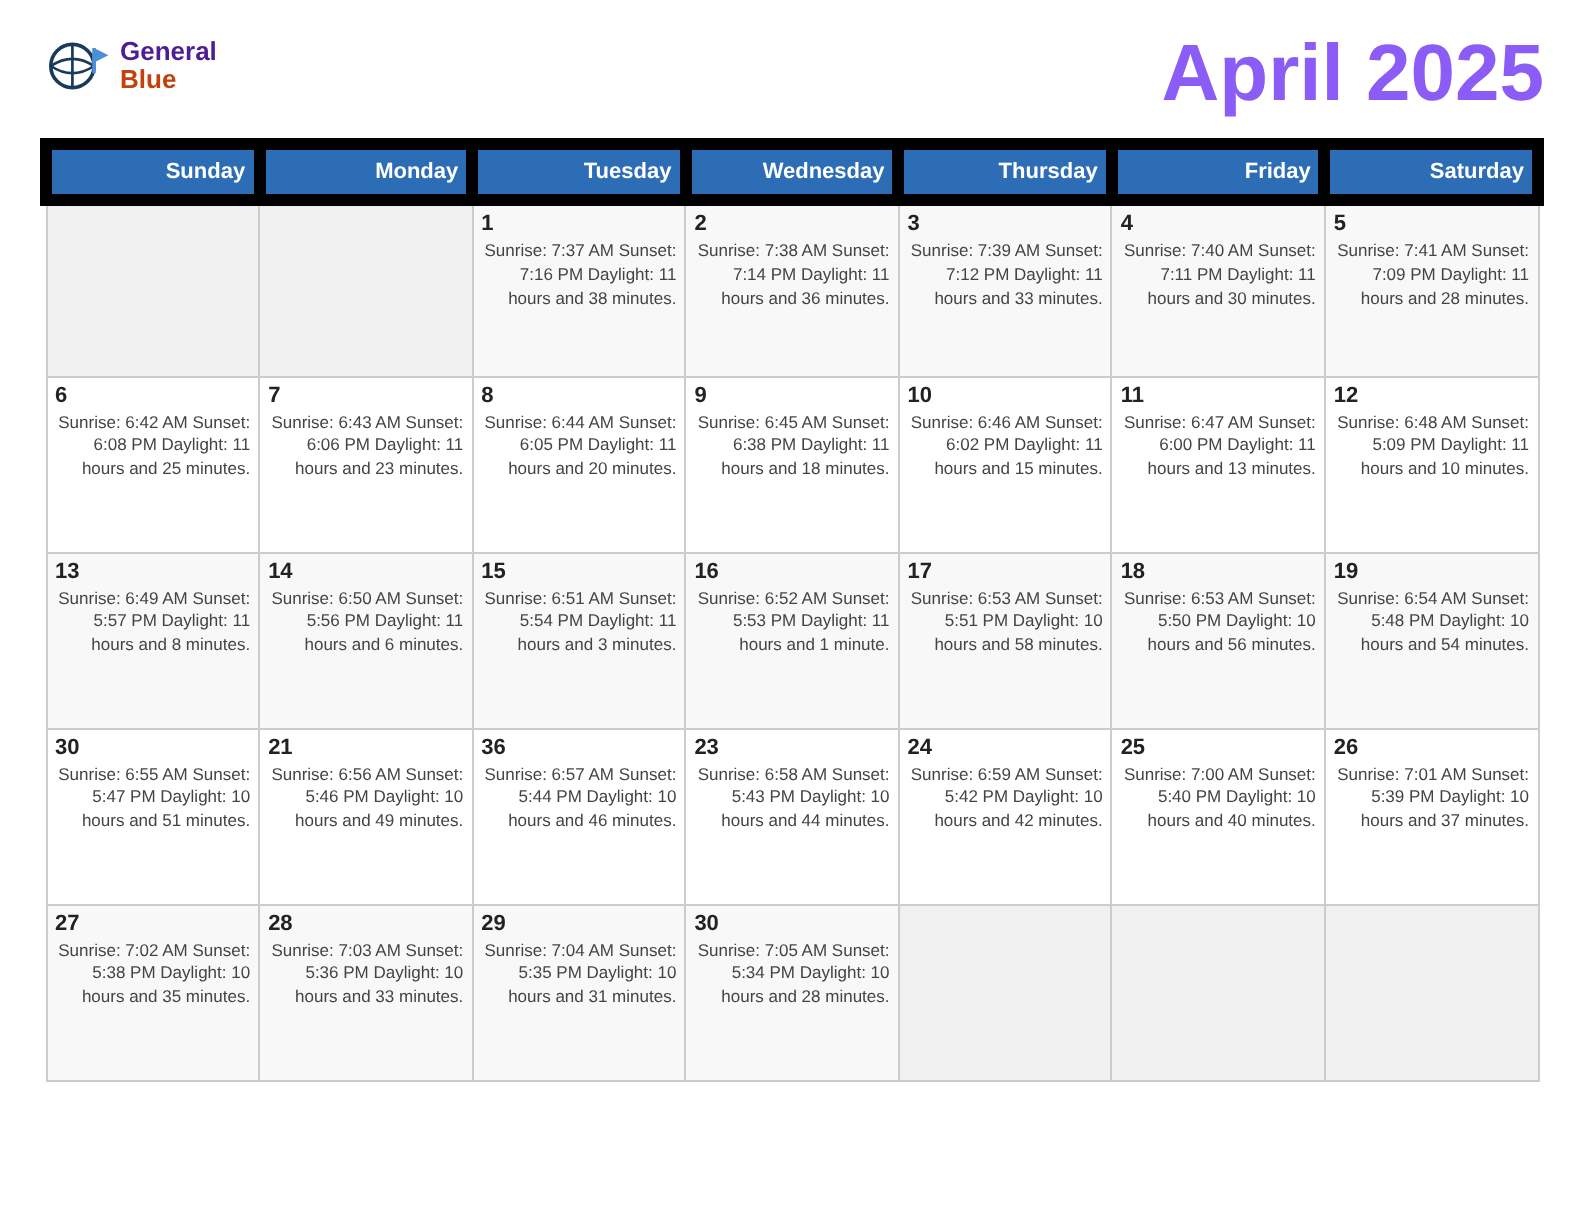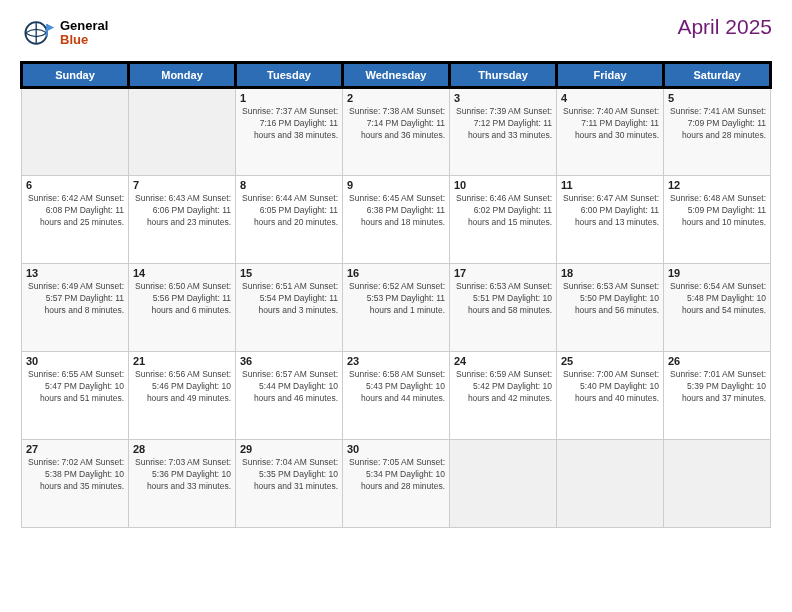--- a/index.html
+++ b/index.html
@@ -28,52 +28,52 @@
       gap: 4px;
     }
     .logo-text {
       display: flex;
       flex-direction: column;
       font-size: 13px;
       font-weight: bold;
       color: #1a3a5c;
       line-height: 1.1;
     }
-    .logo-text span:first-child { color: #000000; }
+    .logo-text span:first-child { color: #4c1d95; }
     .logo-text span:last-child { color: #c2410c; }
     .logo-icon {
       width: 36px;
       height: 36px;
     }
     .title-area {
       text-align: right;
     }
     .month-title {
-      font-size: 21px;
-      font-weight: normal;
-      color: #701a75;
+      font-size: 40px;
+      font-weight: bold;
+      color: #8b5cf6;
       line-height: 1.1;
     }
     .subtitle {
       font-size: 13px;
       color: #555;
     }
     .calendar {
       width: 100%;
       border-collapse: collapse;
       table-layout: fixed;
     }
     .calendar thead th {
       background-color: #2d6db5;
       color: #fff;
       font-size: 11px;
       font-weight: bold;
       padding: 5px 4px;
-      text-align: center;
-      border: 3px solid #000000;
+      text-align: right;
+      border: 6px solid #000000;
     }
     .calendar tbody td {
       vertical-align: top;
       border: 1px solid #ccc;
       padding: 3px 4px;
       font-size: 9px;
       color: #333;
       height: 88px;
       background: #fff;
     }

